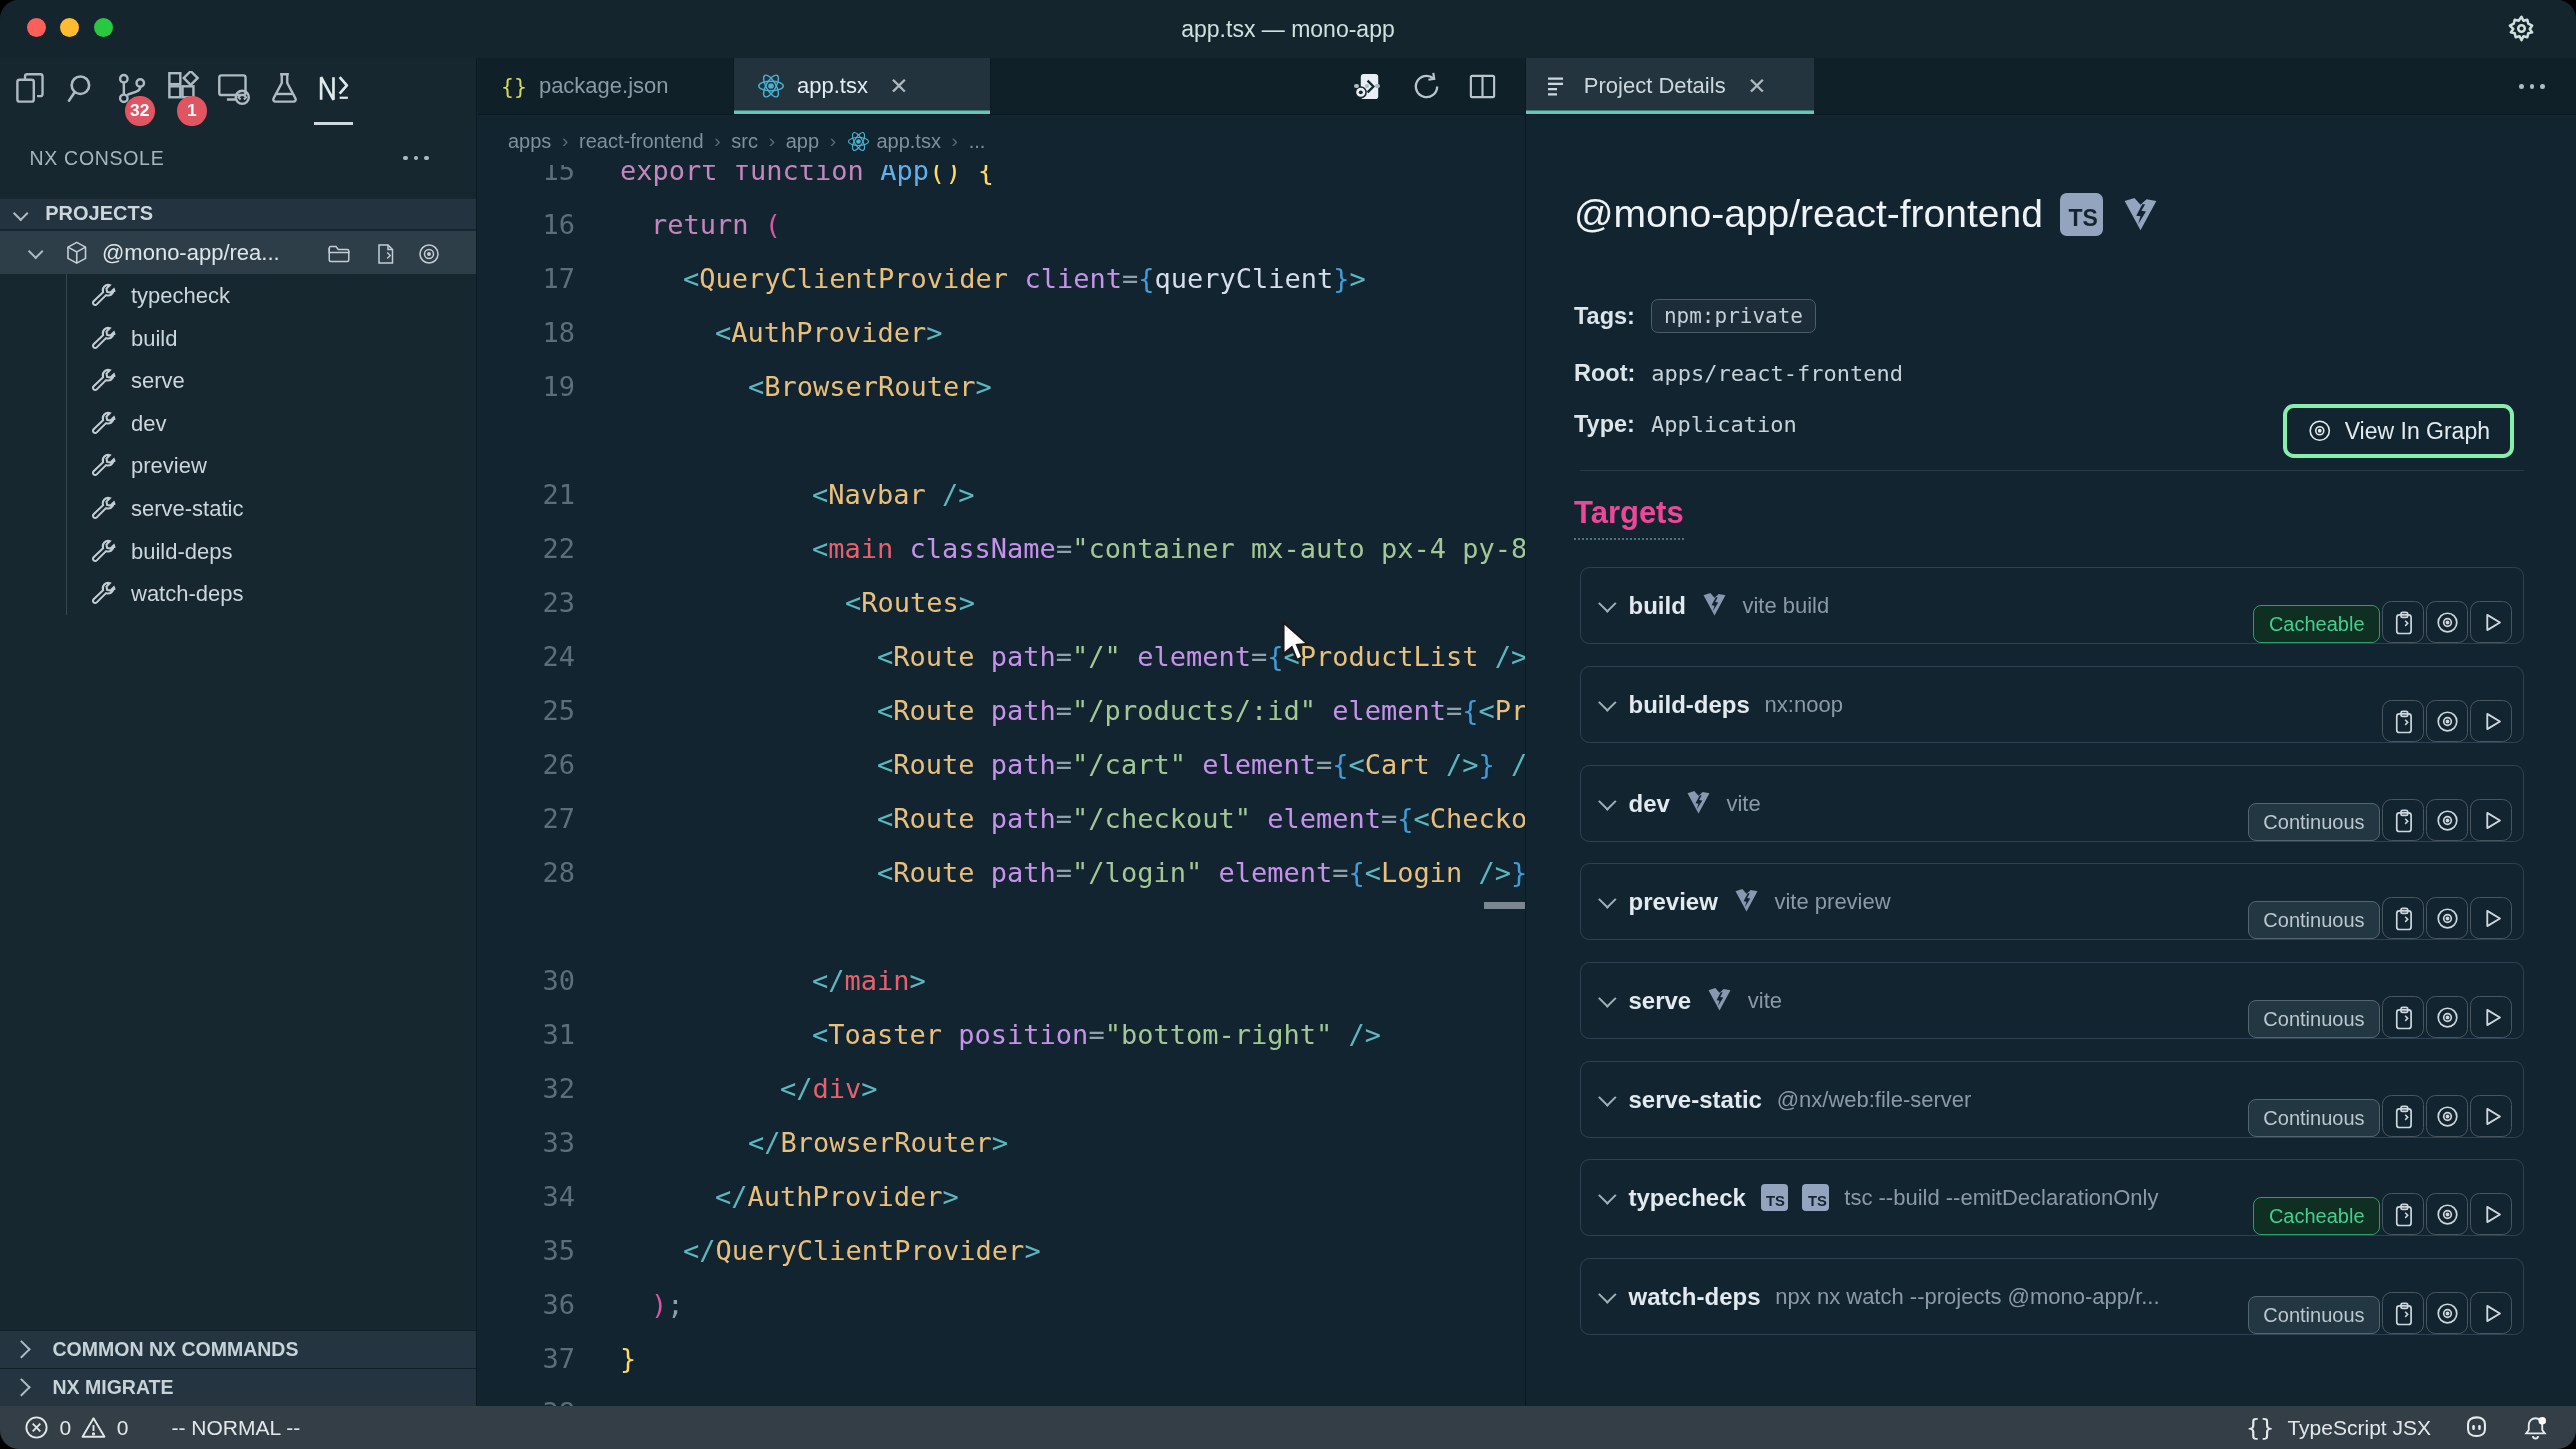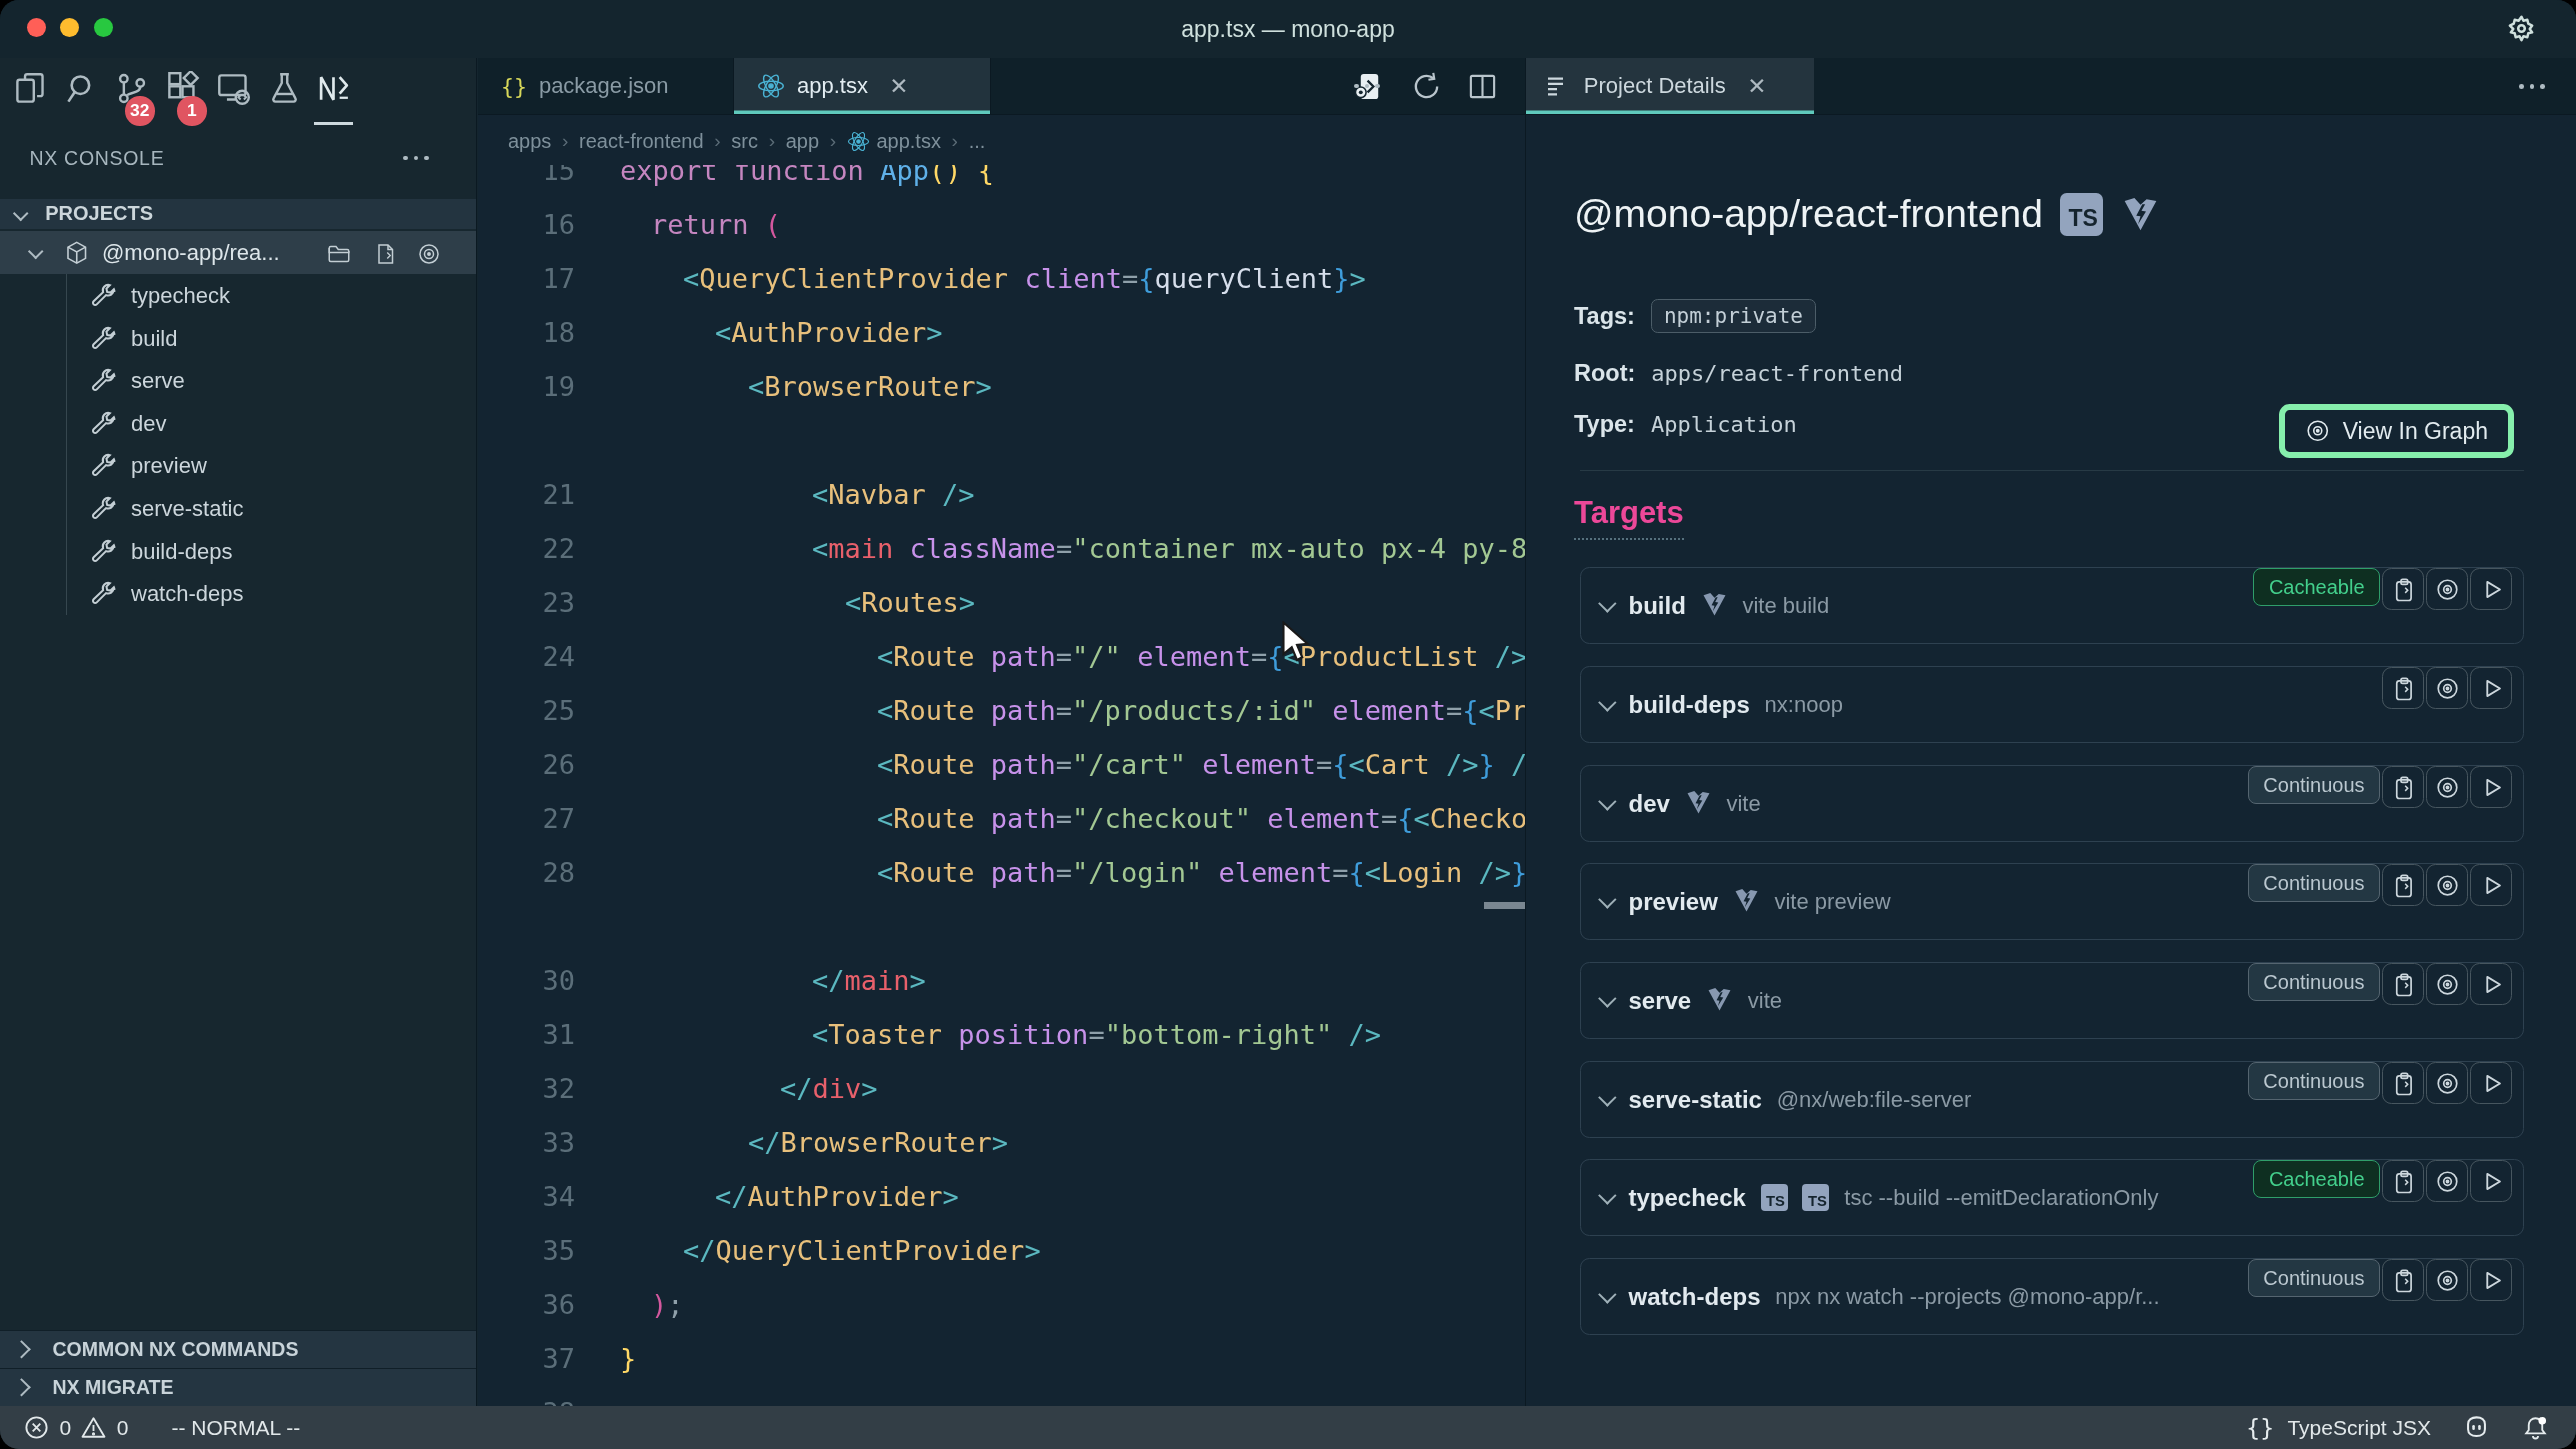--- a/index.html
+++ b/index.html
@@ -73,29 +73,29 @@
   .ptabstrip{position:absolute;top:0;left:0;right:0;height:56px;background:#0f2029;border-bottom:1.3px solid #0b1922;}
   .ptab{position:absolute;left:0;top:0;height:56px;width:288px;background:#24343e;display:flex;align-items:center;gap:14.8px;padding-left:19px;box-sizing:border-box;font-size:22px;color:#cdd8de;box-shadow:inset 0 -3.4px 0 #5fc9bc;}
   .ptab .close{color:#aeb9c0;font-size:23px;margin-left:6.7px;}
   .pcontent{position:absolute;top:56px;left:0;right:0;bottom:0;overflow:hidden;}
   .ptitle{position:absolute;left:48px;top:78px;font-size:39px;font-weight:500;color:#eef3f5;display:flex;align-items:center;gap:17.4px;}
   .ts-chip{display:inline-flex;width:43px;height:43px;border-radius:6.7px;background:#93a4be;color:#15242e;font-weight:bold;font-size:23px;align-items:flex-end;justify-content:flex-end;padding:0 5.4px 4px 0;box-sizing:border-box;}
   .prow{position:absolute;left:48px;display:flex;align-items:center;gap:16px;font-size:23.5px;color:#dbe5ea;}
   .prow .lbl{font-weight:bold;}
   .mono{font-family:"DejaVu Sans Mono",monospace;font-size:22px;color:#c6d2d9;}
   .chip{border:1.3px solid #4c5d68;background:rgba(255,255,255,0.04);border-radius:6.7px;padding:4px 12px;font-family:"DejaVu Sans Mono",monospace;font-size:21px;color:#c3cfd7;}
-  .graphbtn{position:absolute;right:62px;top:290px;height:54px;border:6px solid #86efac;border-radius:10.7px;display:flex;align-items:center;gap:12px;padding:0 20px;font-size:23px;color:#e2ebef;background:transparent;}
+  .graphbtn{position:absolute;right:62px;top:290px;height:54px;border:4px solid #86efac;border-radius:10.7px;display:flex;align-items:center;gap:12px;padding:0 20px;font-size:23px;color:#e2ebef;background:transparent;}
   .pdivider{position:absolute;left:54px;right:52px;top:356px;height:1.3px;background:#273a45;}
   .ptargets-h{position:absolute;left:48px;top:381px;font-size:31px;font-weight:600;color:#ec4899;border-bottom:2.7px dotted #56717e;padding-bottom:6.7px;}
   .card{position:absolute;left:54px;right:52px;height:77px;border:1.3px solid #2e4150;border-radius:9.4px;box-sizing:border-box;}
   .card .left{position:absolute;left:20px;top:0;height:100%;display:flex;align-items:center;gap:14.8px;}
   .card .cchev{width:10.7px;height:10.7px;border-right:2px solid #9fb0b8;border-bottom:2px solid #9fb0b8;transform:rotate(45deg);margin-top:-4px;}
   .card .cname{font-size:24px;font-weight:600;color:#e2eaef;}
   .card .ccmd{font-size:22px;color:#8b9aa5;}
-  .card .right{position:absolute;right:10.7px;top:0;height:100%;display:flex;align-items:flex-start;gap:2px;}
+  .card .right{position:absolute;right:10.7px;top:0;height:100%;display:flex;align-items:flex-end;gap:2px;}
   .tbadge{height:38px;border-radius:8px;display:flex;align-items:center;padding:0 14.8px;font-size:20px;box-sizing:border-box;}
   .tbadge.cacheable{color:#43cf8c;border:1.3px solid #2f9e6a;background:#0e2f21;}
   .tbadge.continuous{color:#bac7cf;border:1.3px solid #556570;background:#233743;}
   .iconbtn{width:42px;height:42px;border:1.3px solid #47565f;border-radius:9.4px;display:flex;align-items:center;justify-content:center;box-sizing:border-box;}
   .iconbtn svg{width:27px;height:27px;}
   .smallvite{width:27px;height:27px;}
   .ts-sm{display:inline-flex;width:27px;height:27px;border-radius:4px;background:#93a4be;color:#15242e;font-weight:bold;font-size:14.8px;align-items:flex-end;justify-content:flex-end;padding:0 2.7px 2px 0;box-sizing:border-box;}
 
   
   .statusbar{position:absolute;left:0;right:0;bottom:0;height:43px;background:#333e46;display:flex;align-items:center;font-size:21px;color:#e2e8ea;}

